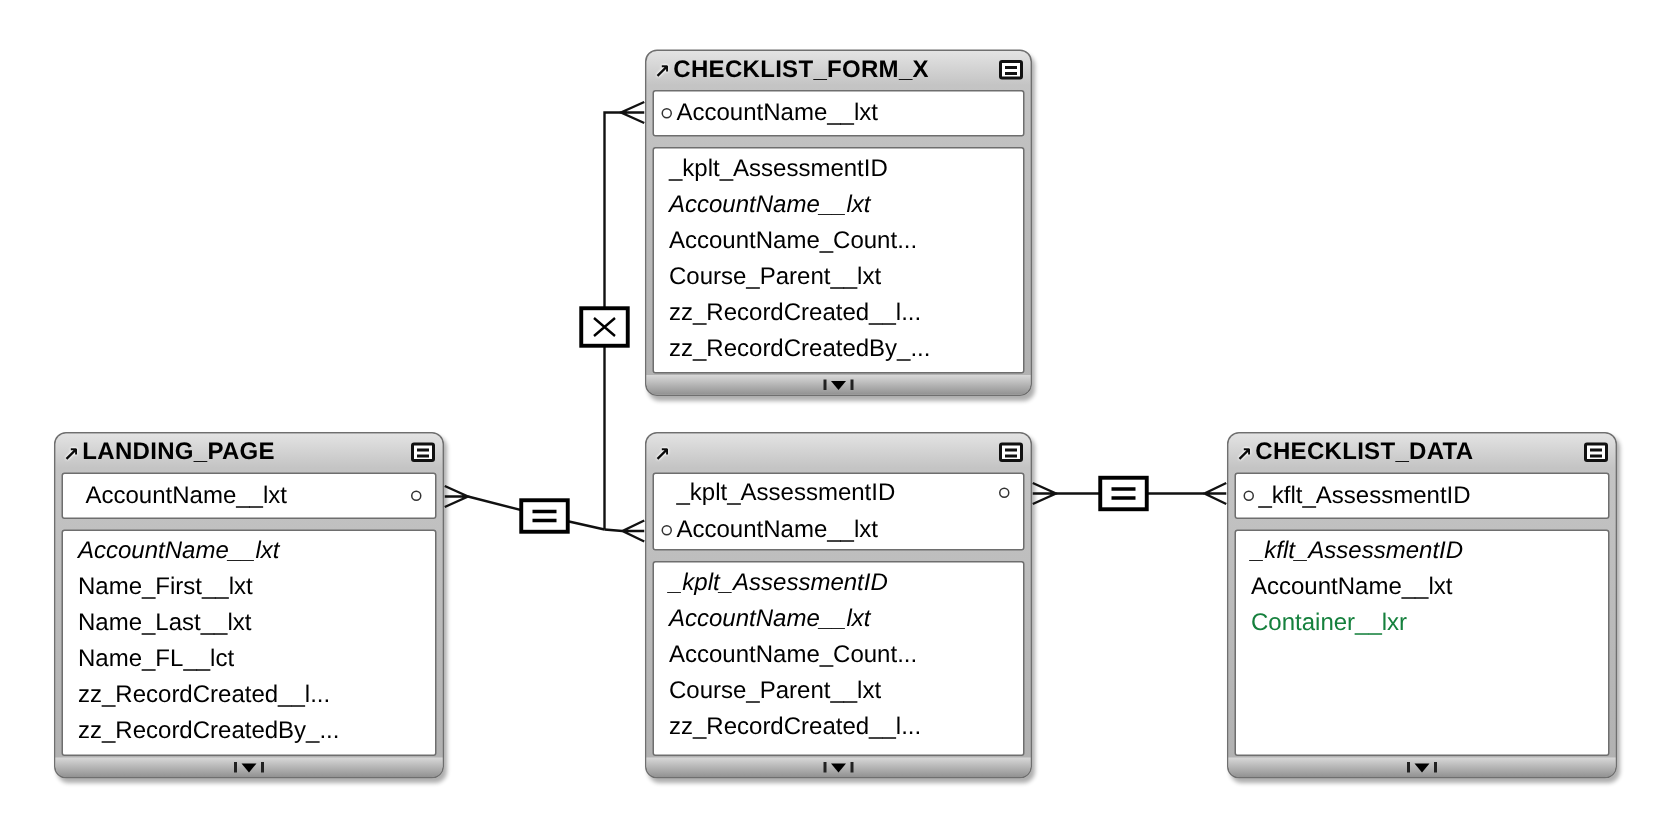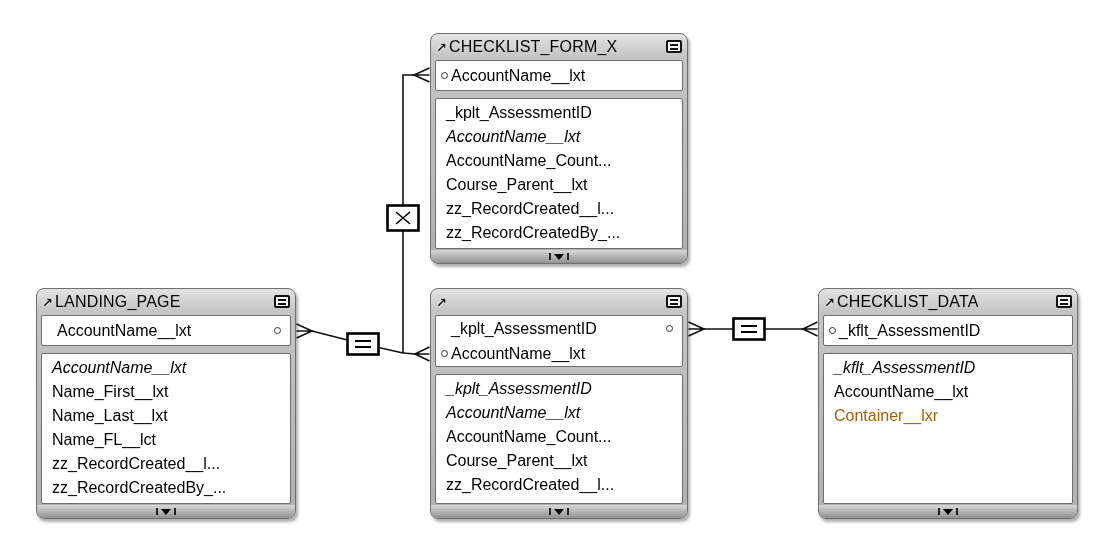--- a/index.html
+++ b/index.html
@@ -11,41 +11,41 @@
   .tbox{
     position:absolute;box-sizing:border-box;
     border:1px solid #6f6f6f;border-radius:8px;
     background:linear-gradient(180deg,#e3e3e3 0%,#c4c4c4 10%,#b0b0b0 100%);
     box-shadow:2px 3px 3px rgba(0,0,0,0.32);
     display:flex;flex-direction:column;
   }
   .tbox-header{flex:0 0 26px;display:flex;align-items:center;padding:0 5px;position:relative;}
   .jump-arrow{font-size:13px;font-weight:bold;line-height:1;color:#0a0a0a;
     text-shadow:0 0 2px #fff,0 0 2px #fff;}
-  .tbox-title{font-weight:normal;font-size:16px;letter-spacing:0.2px;margin-left:2px;
+  .tbox-title{font-weight:bold;font-size:16px;letter-spacing:0.2px;margin-left:2px;
     white-space:nowrap;overflow:hidden;}
   .collapse-btn{position:absolute;right:5px;top:6px;width:16px;height:13px;box-sizing:border-box;
     background:#fff;border:2px solid #111;border-radius:2px;
     display:flex;flex-direction:column;justify-content:center;gap:2px;padding:0 2px;cursor:pointer;}
   .collapse-btn .cl{height:2px;background:#111;}
   .key-panel{margin:0 4px;background:#fff;border:1px solid #6e6e6e;border-radius:2px;
     flex:0 0 auto;box-sizing:border-box;overflow:hidden;}
   .key-row{position:relative;height:29px;line-height:29px;padding-left:15px;
     font-size:16px;white-space:nowrap;overflow:hidden;}
   .key-row.compact{height:25px;line-height:25px;}
   .key-marker{position:absolute;top:50%;margin-top:-4px;width:7px;height:7px;box-sizing:border-box;
     border:1.6px solid #333;border-radius:50%;background:#fff;}
   .key-marker.left{left:5px;}
   .key-marker.right{right:9px;}
   .fields-panel{margin:7px 4px 1px;background:#fff;border:1px solid #6e6e6e;border-radius:2px;
     flex:1 1 auto;padding-top:2px;overflow:hidden;box-sizing:border-box;}
   .field-row{height:24px;line-height:24px;padding-left:10px;font-size:16px;
     white-space:nowrap;overflow:hidden;}
   .field-row.italic{font-style:italic;}
-  .field-row.disabled{color:#a16207;}
+  .field-row.disabled{color:#15803d;}
   .bottom-bar{flex:0 0 13px;display:flex;align-items:center;justify-content:center;gap:3px;
     background:linear-gradient(180deg,#d8d8d8,#929292);
     border-bottom-left-radius:7px;border-bottom-right-radius:7px;cursor:pointer;}
   .vbar{width:2px;height:7px;background:#222;}
   .tri{width:0;height:0;border-left:5px solid transparent;border-right:5px solid transparent;
     border-top:6px solid #000;}
   
   svg.lines{position:absolute;left:0;top:0;pointer-events:none;}
   svg.lines .op{pointer-events:auto;cursor:pointer;}
 </style>

